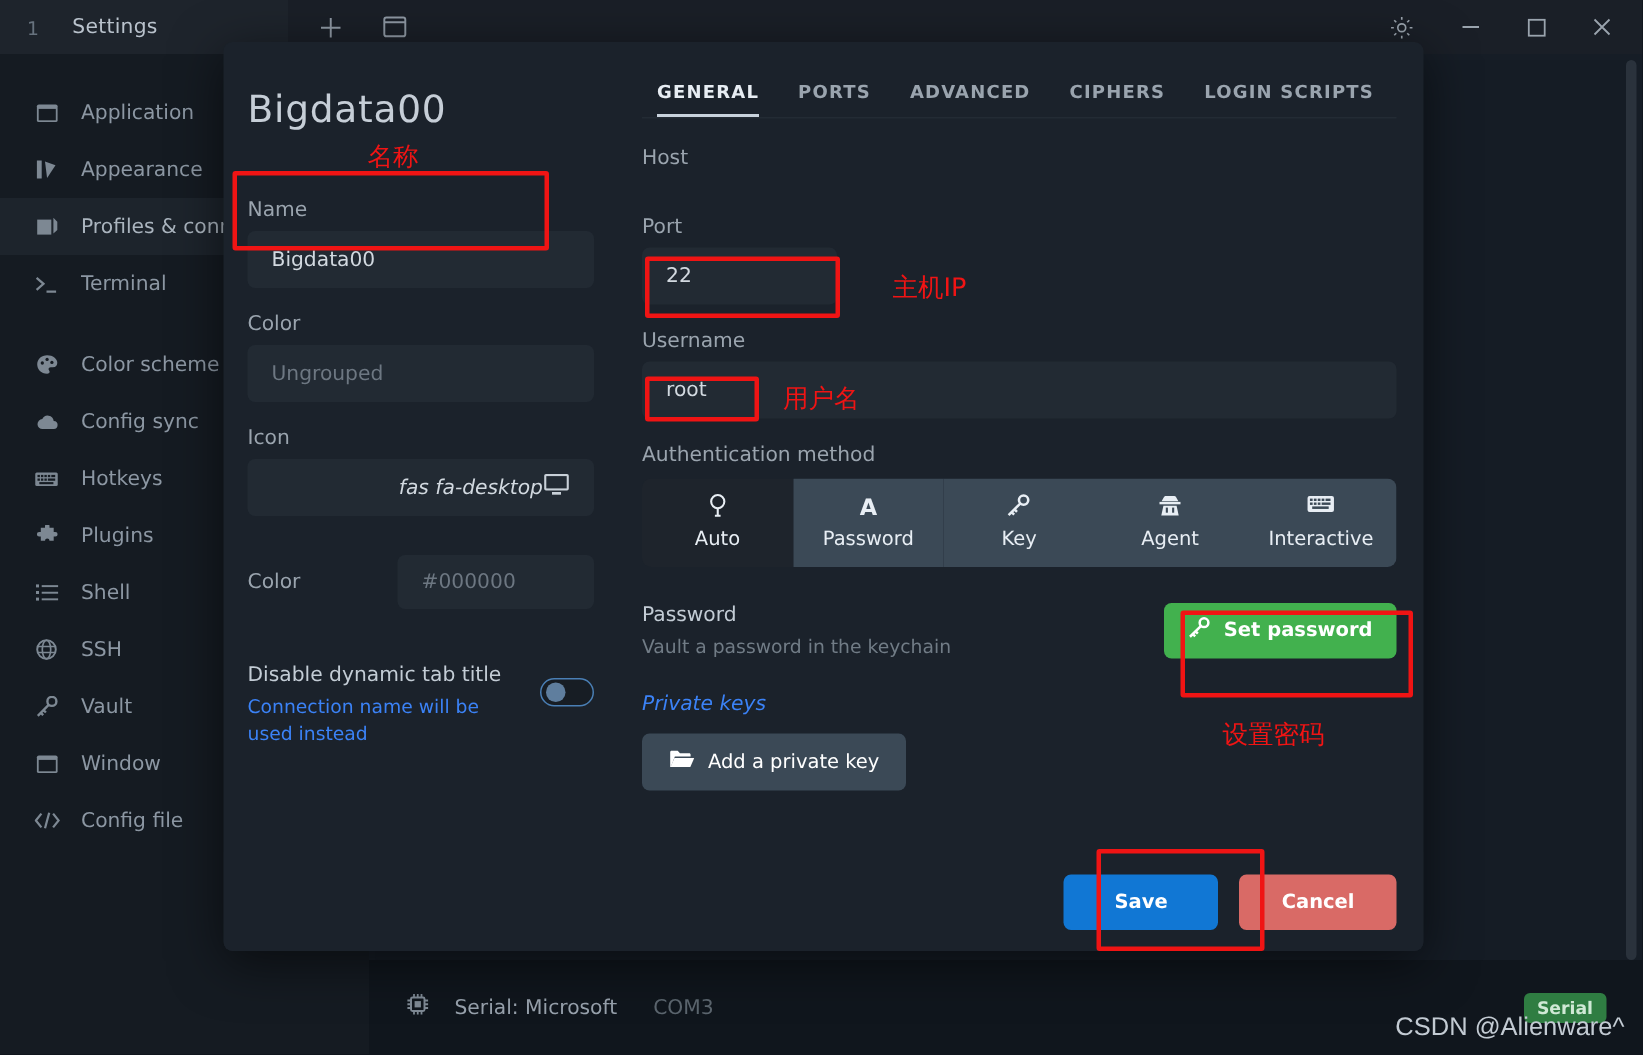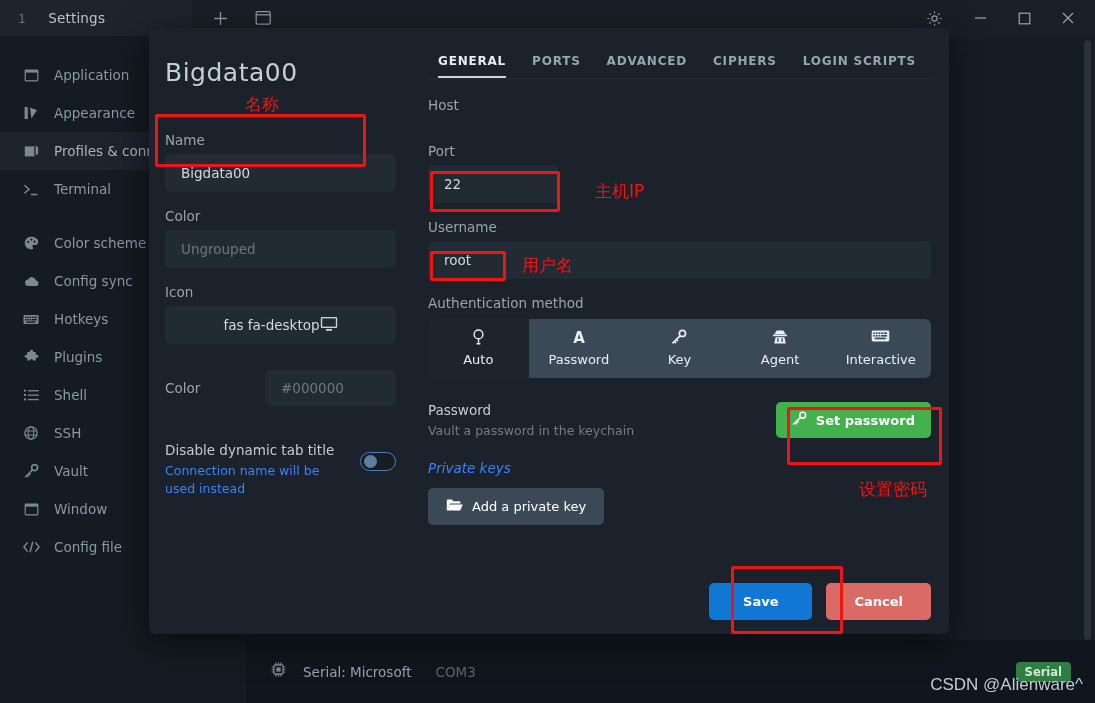--- a/index.html
+++ b/index.html
@@ -92,21 +92,21 @@
   .flabel { color: #9aa4ae; font-size: 13.5px; margin-bottom: 6px; }
   .field {
     background: #222a33; border-radius: 5px; height: 34px;
     display: flex; align-items: center; padding: 0 16px;
     color: #d2d9e0; font-size: 13.5px;
   }
   .field.ph { color: #6d7782; }
   .field.tall { height: 38px; }
   .fgroup { margin-bottom: 16px; }
 
-  .icon-field { justify-content: center; }
+  .icon-field { justify-content: flex-end; font-style: italic; }
   .icon-field .mon { color: #c8d0d8; }
 
   .color-row { display: flex; align-items: center; gap: 0; margin-top: 26px; }
   .color-row .flabel { margin: 0; width: 100px; }
   .color-inp {
     flex: 1; background: #222a33; border-radius: 5px; height: 36px;
     display: flex; align-items: center; padding: 0 16px; color: #6d7782; font-size: 13.5px;
   }
 
   .toggle-row { display: flex; align-items: flex-start; margin-top: 36px; }
@@ -162,21 +162,21 @@
   .rbox { position: absolute; border: 3px solid #f01414; border-radius: 2px; pointer-events: none; }
   #rb-name { left: 155px; top: 114px; width: 211px; height: 53px; }
   #rb-host { left: 430px; top: 171px; width: 130px; height: 41px; }
   #rb-user { left: 430px; top: 251px; width: 76px; height: 30px; }
   #rb-pass { left: 787px; top: 407px; width: 155px; height: 58px; }
   #rb-save { left: 731px; top: 566px; width: 112px; height: 68px; }
 
   .ann-abs { position: absolute; color: #f01414; font-size: 17px; }
   #ann-host { left: 595px; top: 180px; }
   #ann-user { left: 522px; top: 254px; }
-  #ann-pw { left: 815px; top: 478px; margin-left: 44px; }
+  #ann-pw { left: 815px; top: 478px; }
 </style>
 </head>
 <body>
 
 <div id="app">
 
   <div id="titlebar">
     <div class="tab-strip">
       <div class="tab">
         <span class="tab-index">1</span>

